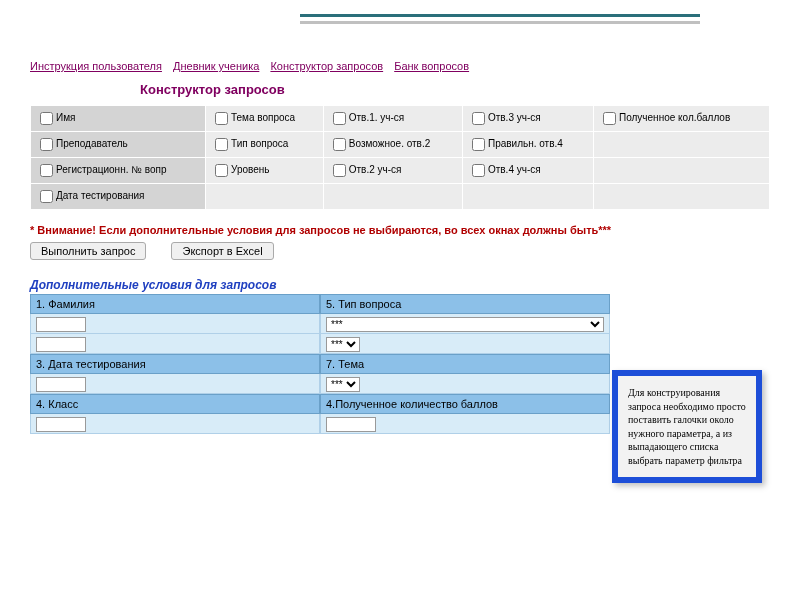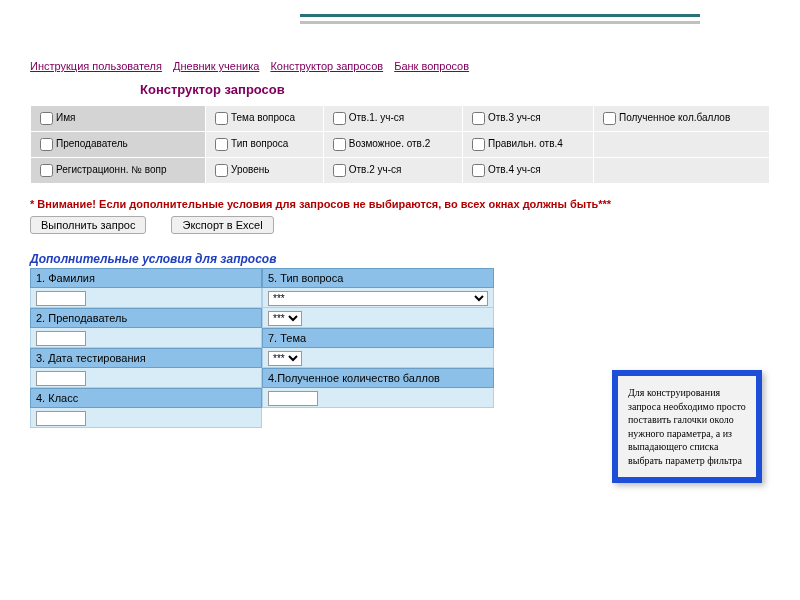--- a/index.html
+++ b/index.html
@@ -72,21 +72,21 @@
   .subtitle {
     color: #2040c0;
     font-style: italic;
     font-weight: bold;
     font-size: 12px;
     margin: 18px 0 2px 0;
   }
   .cond {
     display: flex;
     gap: 0;
-    width: 464px;
+    width: 580px;
     border-radius: 32px;
   }
   .cond-col { flex: 1; }
   .cond-row { }
   .cond-head {
     background: #8cc0e8;
     border: 1px solid #6aa0c8;
     padding: 3px 5px;
     font-size: 11px;
   }
@@ -148,40 +148,46 @@
       <td class="light"><input type="checkbox" class="cb" style=""><span>Правильн. отв.4</span></td>
       <td class="light"></td>
     </tr>
     <tr>
       <td class="dark"><input type="checkbox" class="cb" style=""><span>Регистрационн. № вопр</span></td>
       <td class="light"><input type="checkbox" class="cb" style=""><span>Уровень</span></td>
       <td class="light"><input type="checkbox" class="cb" style=""><span>Отв.2 уч-ся</span></td>
       <td class="light"><input type="checkbox" class="cb" style=""><span>Отв.4 уч-ся</span></td>
       <td class="light"></td>
     </tr>
+    <tr>
+      <td class="dark"><input type="checkbox" class="cb" style=""><span>Дата тестирования</span></td>
+      <td class="light"></td>
+          <td class="light"></td>
+          <td class="light"></td>
+          <td class="light"></td>
+    </tr>
   </tbody>
     </table>
 
   <div class="warn">* Внимание! Если дополнительные условия для запросов не выбираются, во всех окнах должны быть***</div>
 
   <div class="btnrow">
     <button>Выполнить запрос</button>
     <button>Экспорт в Excel</button>
   </div>
 
   <div class="subtitle">Дополнительные условия для запросов</div>
 
   <div class="cond">
     <div class="cond-col">
       <div class="cond-row">
           <div class="cond-head">1. Фамилия</div>
           <div class="cond-body"><input type="text" style="width: 50px;"></div>
         </div>
       <div class="cond-row">
-          <div class="cond-head">2. Преподаватель</div>
           <div class="cond-body"><input type="text" style="width: 50px;"></div>
         </div>
       <div class="cond-row">
           <div class="cond-head">3. Дата тестирования</div>
           <div class="cond-body"><input type="text" style="width: 50px;"></div>
         </div>
       <div class="cond-row">
           <div class="cond-head">4. Класс</div>
           <div class="cond-body"><input type="text" style="width: 50px;"></div>
         </div>

